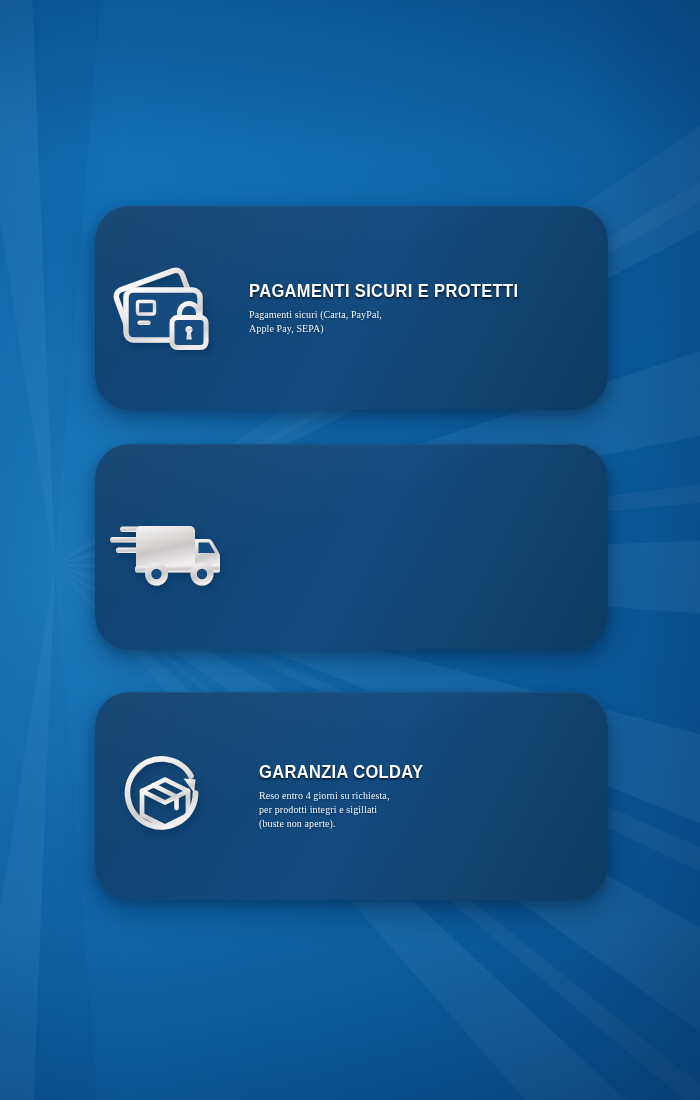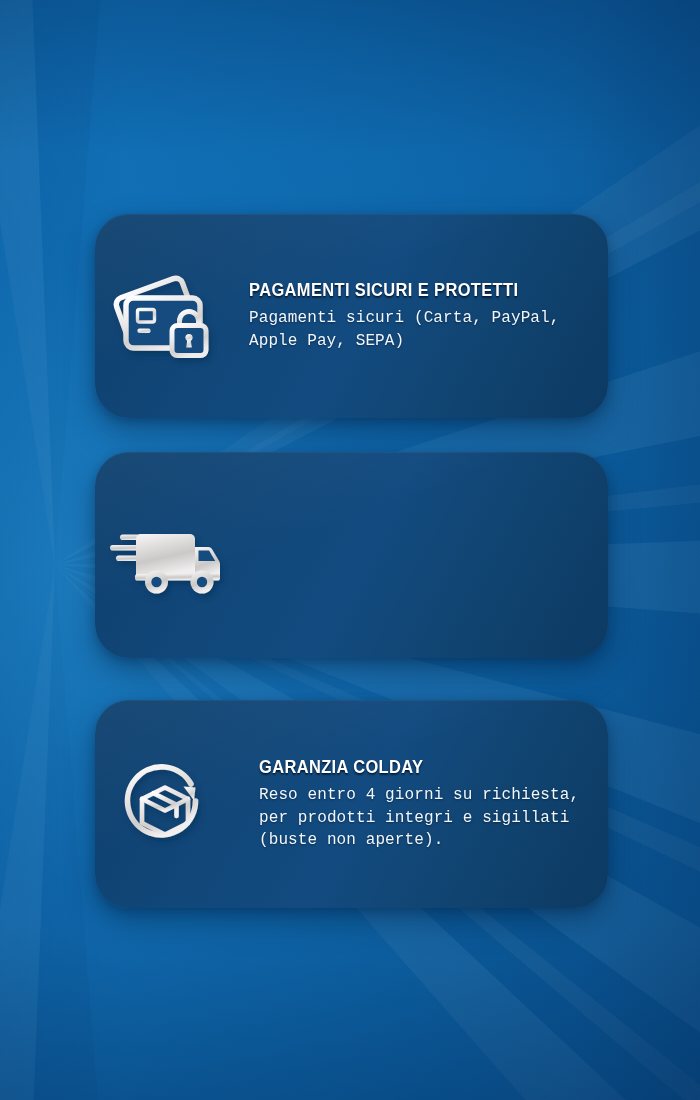--- a/index.html
+++ b/index.html
@@ -42,21 +42,21 @@
       linear-gradient(to bottom, rgba(4,44,92,0.30) 0%, rgba(4,44,92,0.0) 14%,
                       rgba(4,44,92,0.0) 84%, rgba(4,44,92,0.28) 100%),
       linear-gradient(to right, rgba(4,44,92,0.10) 0%, rgba(4,44,92,0.0) 18%,
                       rgba(4,44,92,0.0) 82%, rgba(4,44,92,0.18) 100%);
     pointer-events:none;
   }
 
   
   #cards {
     position:absolute;
-    left:95px; top:214px;
+    left:95px; top:206px;
     width:513px;
   }
   .card {
     position:relative;
     width:513px;
     border-radius:34px;
     background:
       linear-gradient(118deg,
         #0d3f6d 0%,
         #114779 30%,
@@ -112,23 +112,23 @@
     transform:scaleX(0.94);
     transform-origin:left center;
     text-shadow:
       0 2px 2px rgba(2,24,50,0.75),
       0 1px 0 rgba(2,24,50,0.55);
     white-space:pre-line;
   }
   .card-desc {
     margin-top:6px;
     color:#f2f7fb;
-    font-family:Liberation Mono, monospace;
+    font-family:Liberation Serif, serif;
     font-weight:normal;
-    font-size:16px;
+    font-size:10px;
     line-height:1.42;
     letter-spacing:0.1px;
     text-shadow:0 1px 2px rgba(2,24,50,0.55);
     white-space:pre-line;
   }
 
   
   #card-payments .icon-wrap  { transform:translate(-2px, 2px); }
   #card-shipping .icon-wrap  { transform:translate(-4px, 4px); }
   #card-warranty .icon-wrap  { transform:translate(-5px, 0px); }

